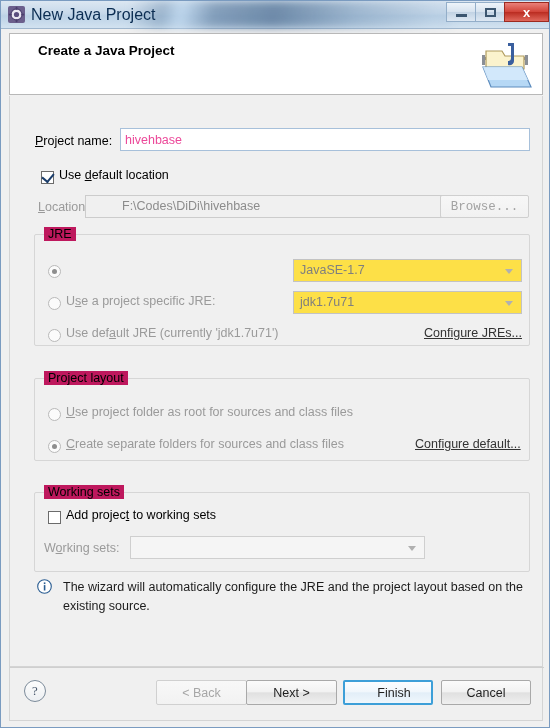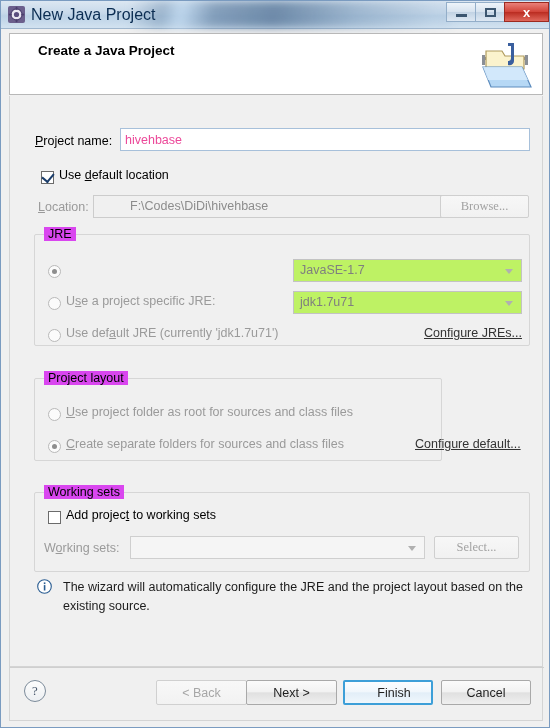--- a/index.html
+++ b/index.html
@@ -162,31 +162,31 @@
   .btn {
     position: absolute;
     height: 23px;
     box-sizing: border-box;
     border: 1px solid #b5b5b5;
     border-radius: 2px;
     background: linear-gradient(to bottom, #fafafa 0%, #f0f0f0 48%, #e3e3e3 52%, #efefef 100%);
     font-size: 12.5px;
     color: #2e2e2e;
     display: flex; align-items: center; justify-content: center;
-    font-family: Liberation Serif, serif;
+    font-family: Liberation Mono, monospace;
   }
   .btn.disabled { color: #a2a2a2; border-color: #cfcfcf;
       background: linear-gradient(to bottom, #f7f7f7 0%, #f1f1f1 100%); }
 
   .combo {
     position: absolute;
     height: 23px;
     box-sizing: border-box;
     border: 1px solid #c3c3c3;
-    background: #bef264;
+    background: #fde047;
     font-size: 12.5px;
     color: #7f7f7f;
     line-height: 21px;
     padding-left: 6px;
   }
   .combo .arrow {
     position: absolute;
     right: 8px; top: 9px;
     width: 0; height: 0;
     border-left: 4px solid transparent;
@@ -232,21 +232,21 @@
   
   .group {
     position: absolute;
     border: 1px solid #d6d6d6;
     box-sizing: border-box;
     border-radius: 2px;
   }
   .group-title {
     position: absolute;
     top: -8px; left: 9px;
-    background: #d946ef;
+    background: #be185d;
     padding: 0 4px;
     font-size: 12.5px;
     color: #000000;
     white-space: nowrap;
   }
 
   .link {
     position: absolute;
     font-size: 12.5px;
     color: #333333;
@@ -391,21 +391,21 @@
     <div class="checkbox" style="left:31px; top:75px;">
       <div class="tick"></div>
     </div>
     <div class="row-label" style="left:49px; top:72px;">
       Use <span class="mnem">d</span>efault location
     </div>
 
     <div class="row-label disabled" style="left:28px; top:104px;">
       <span class="mnem">L</span>ocation:
     </div>
-    <div class="textfield disabled" style="left:83px; top:99px; width:374px;padding-left:36px;">F:\Codes\DiDi\hivehbase</div>
+    <div class="textfield disabled" style="left:75px; top:99px; width:374px;padding-left:36px;">F:\Codes\DiDi\hivehbase</div>
     <div class="btn disabled" style="left:430px; top:99px; width:89px;">
       <span>Browse...</span>
     </div>
 
     <div class="group" style="left:24px; top:138px; width:496px; height:112px;">
       <div class="group-title">JRE</div>
     </div>
 
     <div class="radio" style="left:38px; top:169px;">
       <div class="dot"></div>
@@ -423,21 +423,21 @@
       <span>jdk1.7u71</span>
       <span class="arrow"></span>
     </div>
 
     <div class="radio" style="left:38px; top:233px;"></div>
     <div class="row-label disabled" style="left:56px; top:230px;">
       Use def<span class="mnem">a</span>ult JRE (currently 'jdk1.7u71')
     </div>
     <div class="link" style="left:414px; top:230px;">Configure JREs...</div>
 
-    <div class="group" style="left:24px; top:282px; width:408px; height:83px;">
+    <div class="group" style="left:24px; top:282px; width:496px; height:83px;">
       <div class="group-title">Project layout</div>
     </div>
 
     <div class="radio" style="left:38px; top:312px;"></div>
     <div class="row-label disabled" style="left:56px; top:309px;">
       <span class="mnem">U</span>se project folder as root for sources and class files
     </div>
 
     <div class="radio" style="left:38px; top:344px;">
       <div class="dot"></div>
@@ -455,23 +455,20 @@
     <div class="row-label" style="left:56px; top:412px;">
       Add projec<span class="mnem">t</span> to working sets
     </div>
 
     <div class="row-label disabled" style="left:34px; top:445px;">
       W<span class="mnem">o</span>rking sets:
     </div>
     <div class="combo empty" style="left:120px; top:440px; width:295px;">
       <span></span>
       <span class="arrow"></span>
-    </div>
-    <div class="btn disabled" style="left:424px; top:440px; width:85px;">
-      <span>Select...</span>
     </div>
 
     <svg class="info-icon" style="left:27px; top:483px;" viewBox="0 0 15 15">
       <circle cx="7.5" cy="7.5" r="6.8" fill="#ffffff" stroke="#2a5d92" stroke-width="1.1"></circle>
       <rect x="6.8" y="6.1" width="1.6" height="5.4" fill="#2a5d92"></rect>
       <rect x="6.8" y="3.4" width="1.6" height="1.7" fill="#2a5d92"></rect>
     </svg>
     <div class="info-text" style="left:53px; top:482px;">The wizard will automatically configure the JRE and the project layout based on the existing source.</div>
 
   </div>

